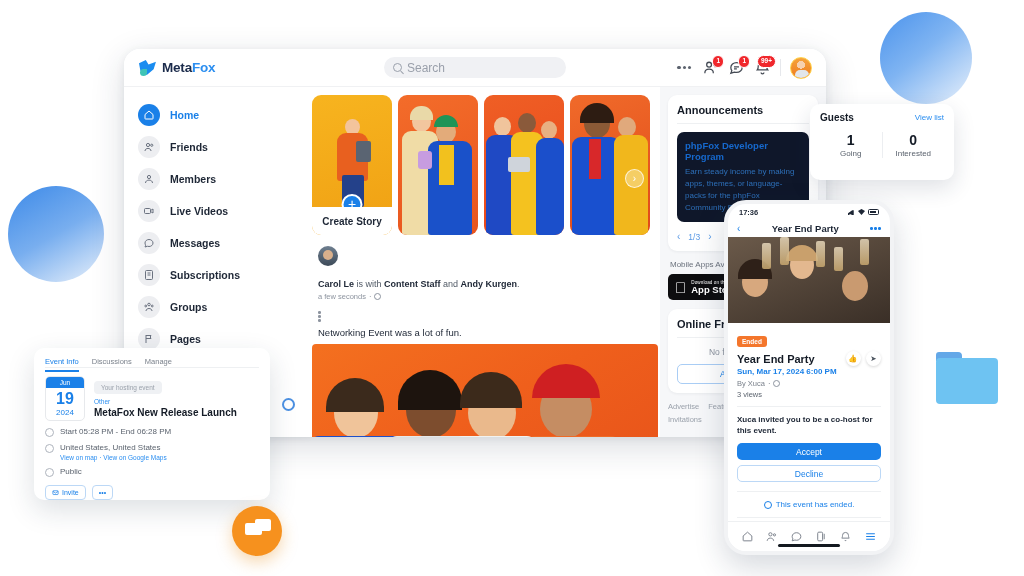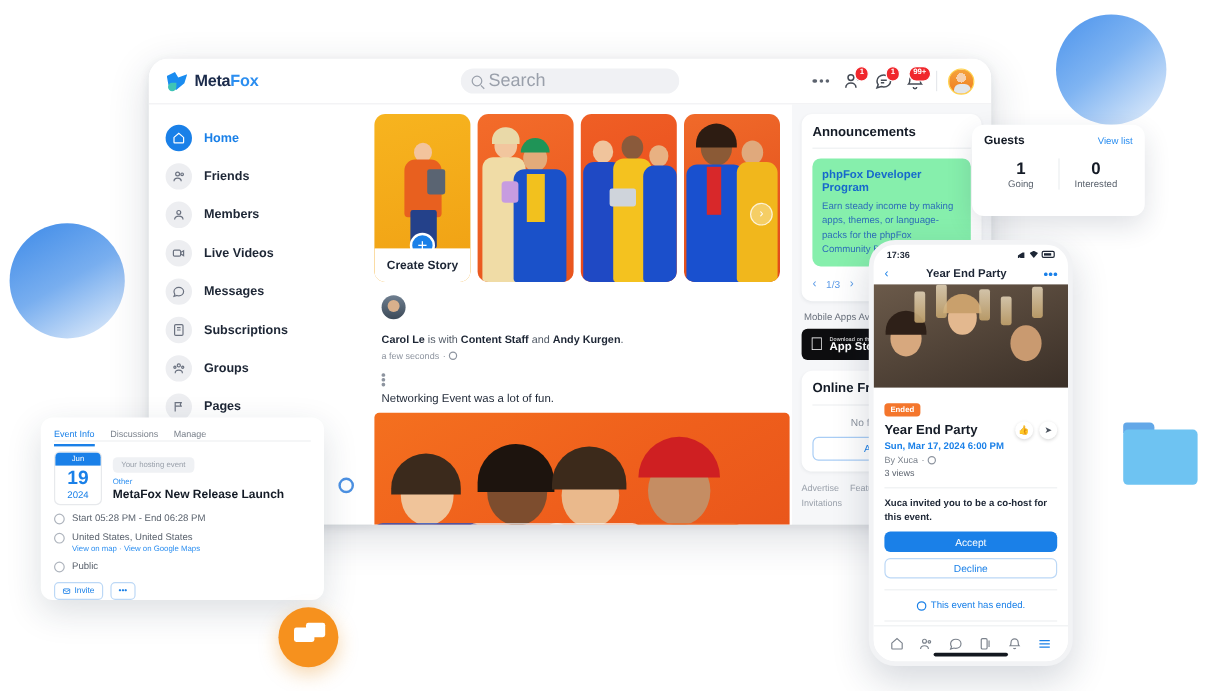--- a/index.html
+++ b/index.html
@@ -54,21 +54,21 @@
   .brand .bname { font-size:13.5px; font-weight:700; color:#1b2b4b; letter-spacing:-.2px; }
   .brand .bname i { font-style:normal; color:#2b8ef0; }
 
   .searchbox {
     position:absolute; left:50%; transform:translateX(-50%);
     width:182px; height:21px; background:#f0f1f4; border-radius:11px;
     display:flex; align-items:center; gap:5px; padding:0 9px;
   }
   .searchbox .sicon{ width:9px;height:9px;border:1.4px solid #9aa0ab;border-radius:50%;position:relative;flex:none;}
   .searchbox .sicon:after{content:"";position:absolute;right:-3px;bottom:-2px;width:4px;height:1.4px;background:#9aa0ab;transform:rotate(45deg);}
-  .searchbox input{border:0;background:transparent;font-size:15px;color:#8a90
+  .searchbox input{border:0;background:transparent;font-size:12px;color:#8a90
 9b;outline:none;width:100%;font-family:"Liberation Sans",sans-serif;}
   .searchbox input::placeholder{color:#9aa0ab;}
 
   .topright { margin-left:auto; display:flex; align-items:center; gap:9px; }
   .dots3 { display:flex; gap:2px; margin-right:2px; }
   .dots3 span{width:3.2px;height:3.2px;border-radius:50%;background:#5c636e;}
   .nicon { position:relative; width:17px; height:17px; color:#454b55; }
   .nicon svg{width:17px;height:17px;display:block;}
   .badge{
     position:absolute; top:-4px; right:-5px; background:#f0272c; color:#fff;
@@ -140,21 +140,21 @@
   .pphoto{
     height:168px; margin:0 2px; border-radius:4px 4px 0 0; position:relative; overflow:hidden;
     background:linear-gradient(150deg,#f4701f 0%,#ef5f1c 45%,#e6511a 100%);
   }
 
   
   .rcol{ width:166px; padding:8px 8px 0 8px; background:#f6f7f9; }
   .card{ background:#fff; border-radius:9px; padding:9px; box-shadow:0 1px 3px rgba(20,30,50,.06); }
   .ctitle{ font-size:11px; font-weight:700; color:#141b26; padding-bottom:7px; border-bottom:1px solid #eef0f2;}
   .ann{
-    margin-top:8px;background:#86efac;border-radius:7px;padding:8px;
+    margin-top:8px;background:#0f172a;border-radius:7px;padding:8px;
   }
   .ann h4{font-size:9.5px;color:#1668cc;font-weight:700;margin-bottom:4px;}
   .ann p{font-size:8px;color:#2d6fb8;line-height:12px;}
   .pager{display:flex;align-items:center;gap:8px;margin-top:9px;color:#5b9ae6;font-size:8.5px;}
   .pager .ar{font-size:10px;}
   .mobtxt{font-size:8px;color:#6b727d;margin:9px 0 5px 2px;}
   .appstore{
     width:78px;height:26px;background:#0d0d0f;border-radius:5px;color:#fff;
     display:flex;align-items:center;gap:5px;padding:0 7px;
   }

